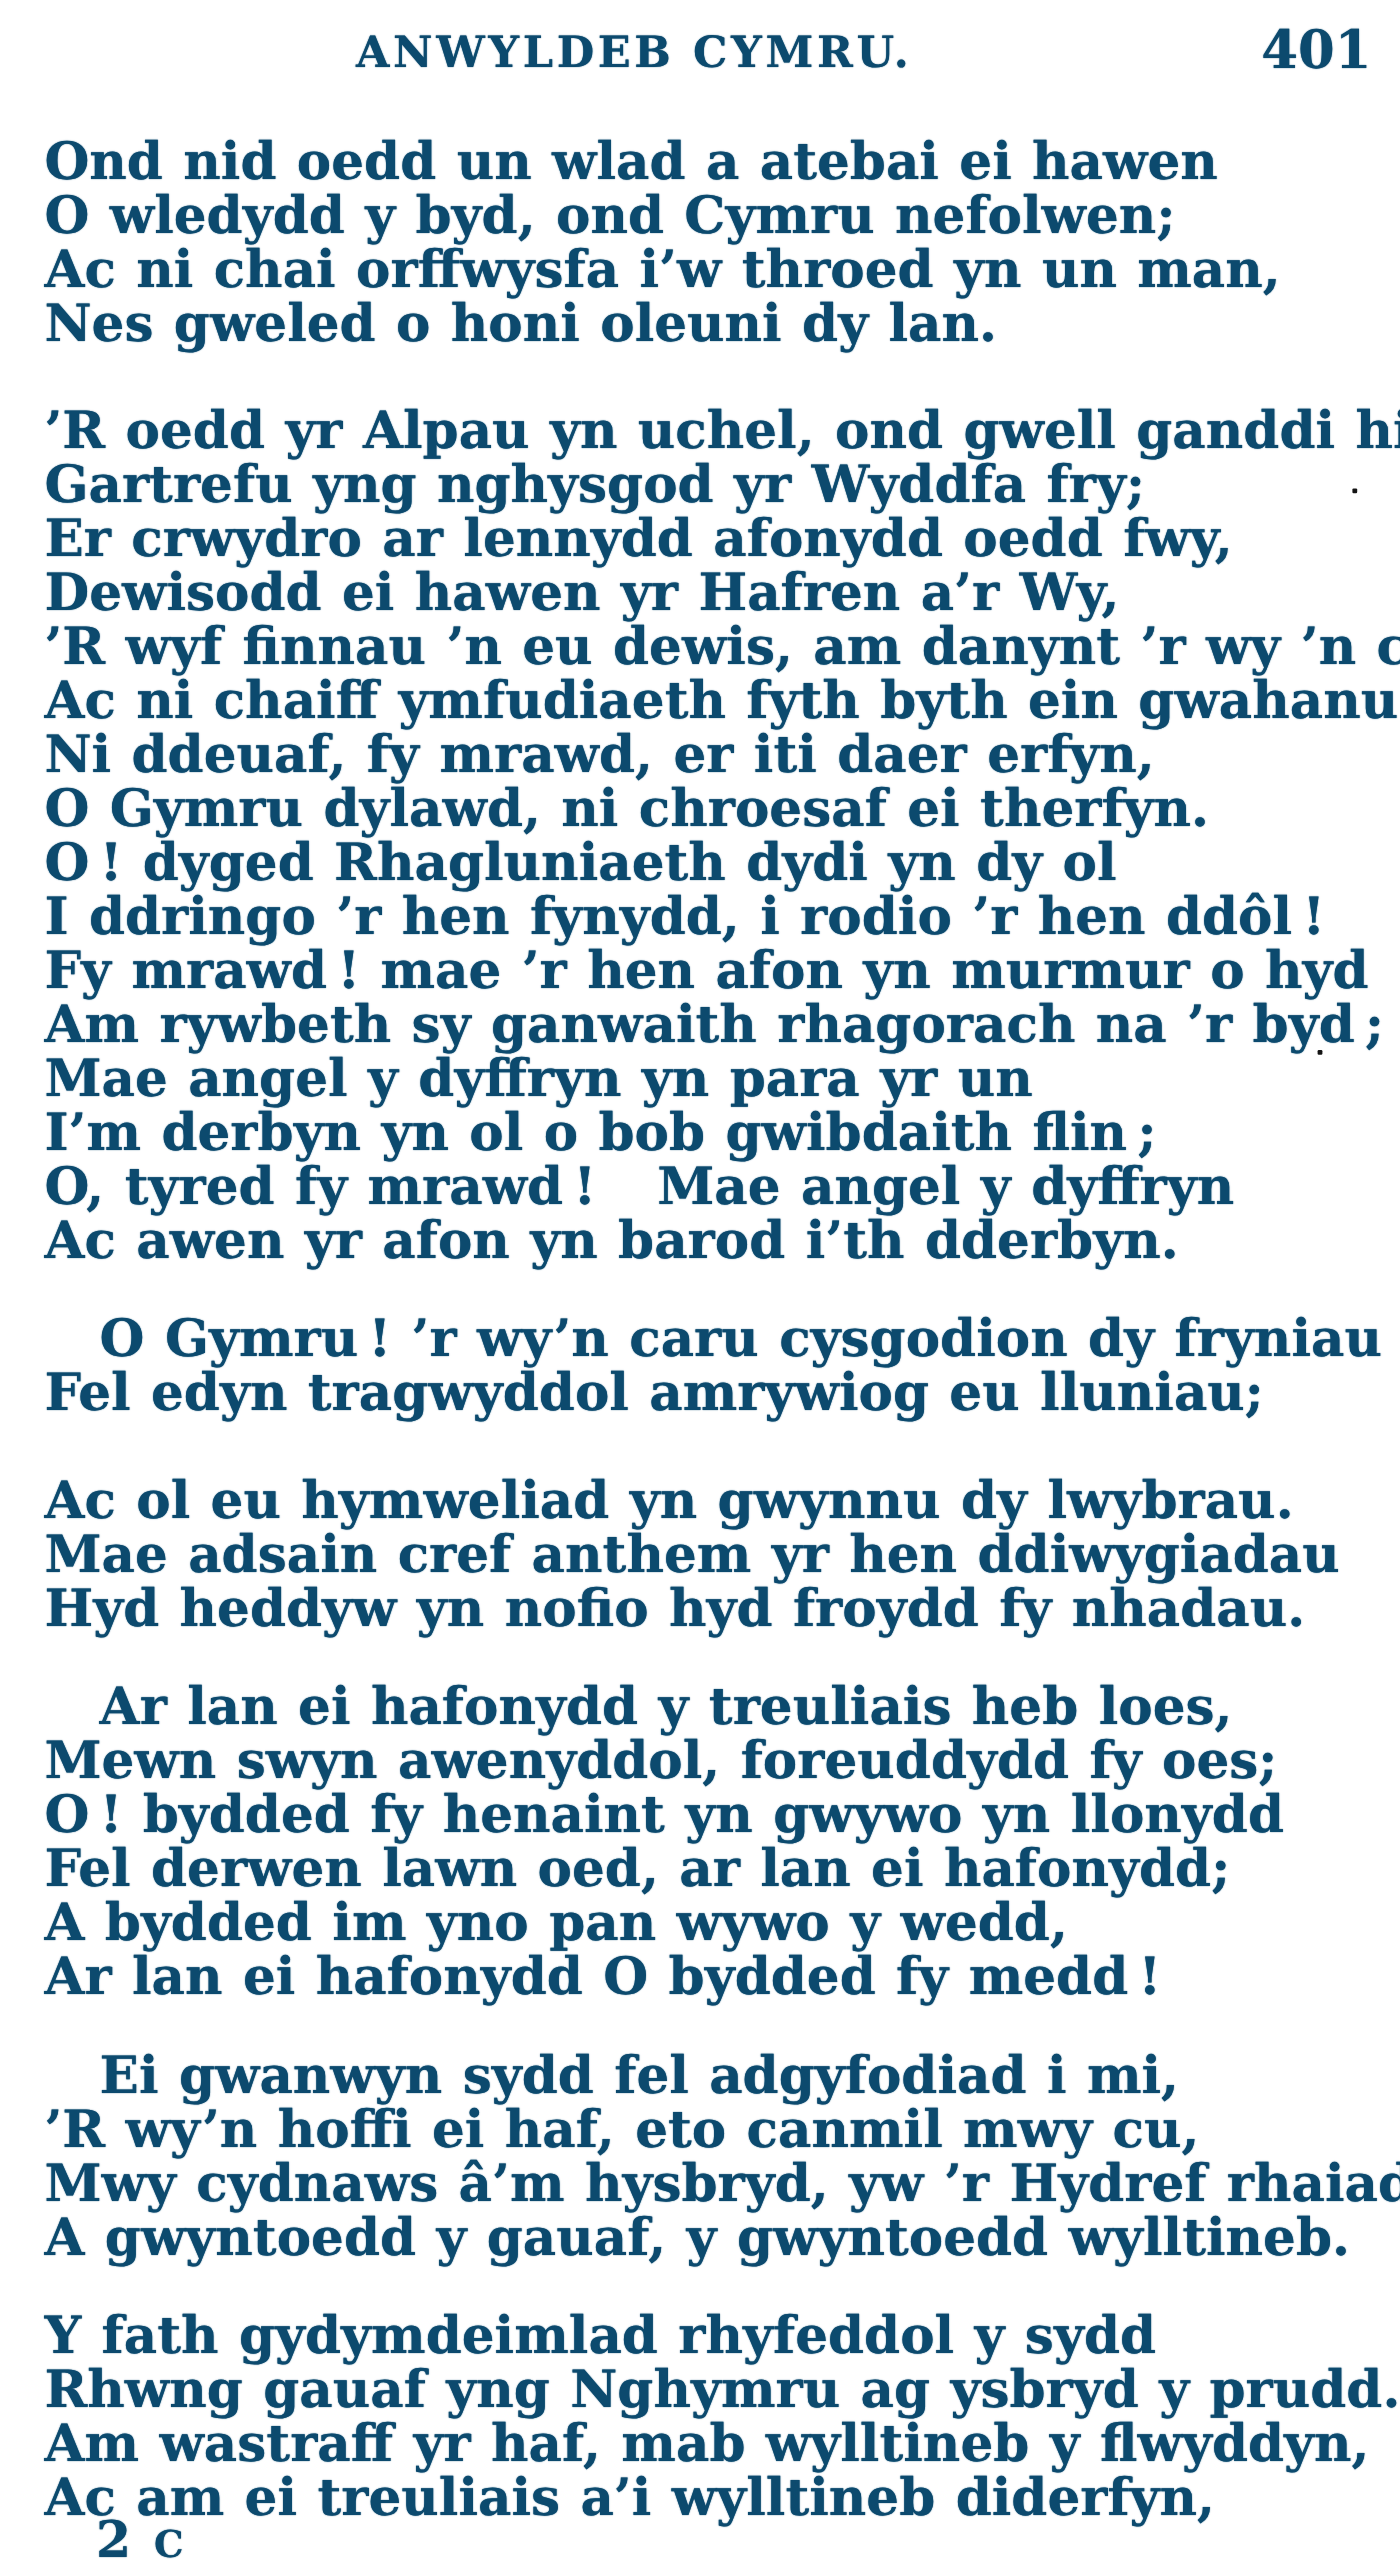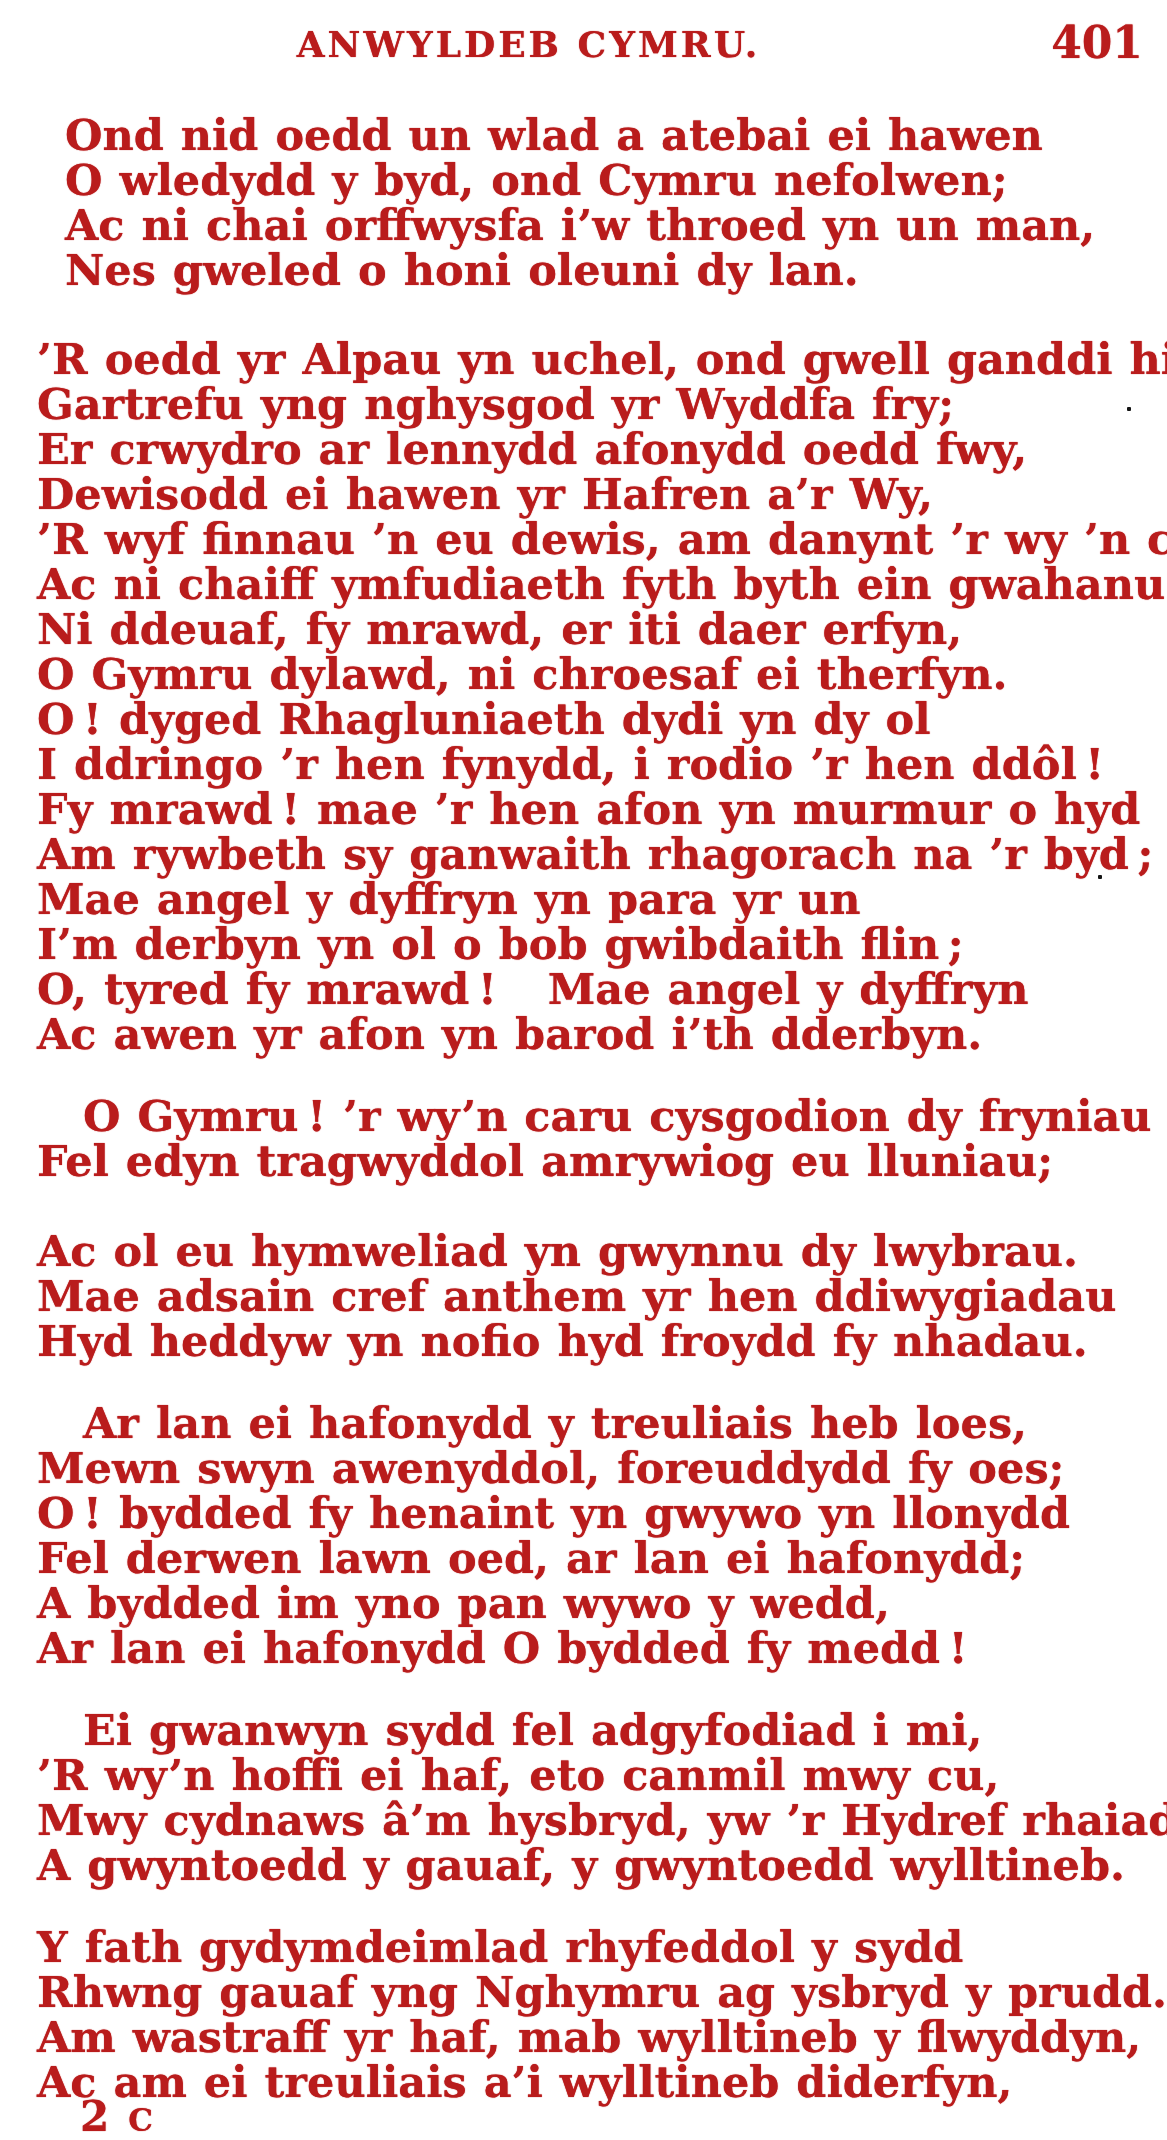--- a/index.html
+++ b/index.html
@@ -5,21 +5,21 @@
   html, body {
     margin: 0;
     padding: 0;
     background: #ffffff;
   }
   .page {
     position: relative;
     width: 1167px;
     height: 2140px;
     background: #ffffff;
-    color: #b91c1c;
+    color: #0c4a6e;
     font-family: "DejaVu Serif", "Liberation Serif", serif;
     overflow: hidden;
     text-decoration: underline;
   }
   .running-title {
     position: absolute;
     top: 26px;
     left: 0;
     right: 0;
     text-align: center;
@@ -44,21 +44,21 @@
     position: absolute;
     left: 37px;
     font-size: 43px;
     line-height: 45px;
     font-weight: 700;
     white-space: pre;
     word-spacing: 2px;
     text-shadow: 0 0 1px currentColor;
   }
   .stanza.indent { text-indent: 46px; }
-  .s1 { top: 113px; margin-left: 28px; }
+  .s1 { top: 113px; }
   .s2 { top: 337px; }
   .s3 { top: 1094px; }
   .s4 { top: 1401px; }
   .s5 { top: 1708px; }
   .s6 { top: 1925px; }
   .signature {
     position: absolute;
     top: 2096px;
     left: 80px;
     font-weight: 700;

